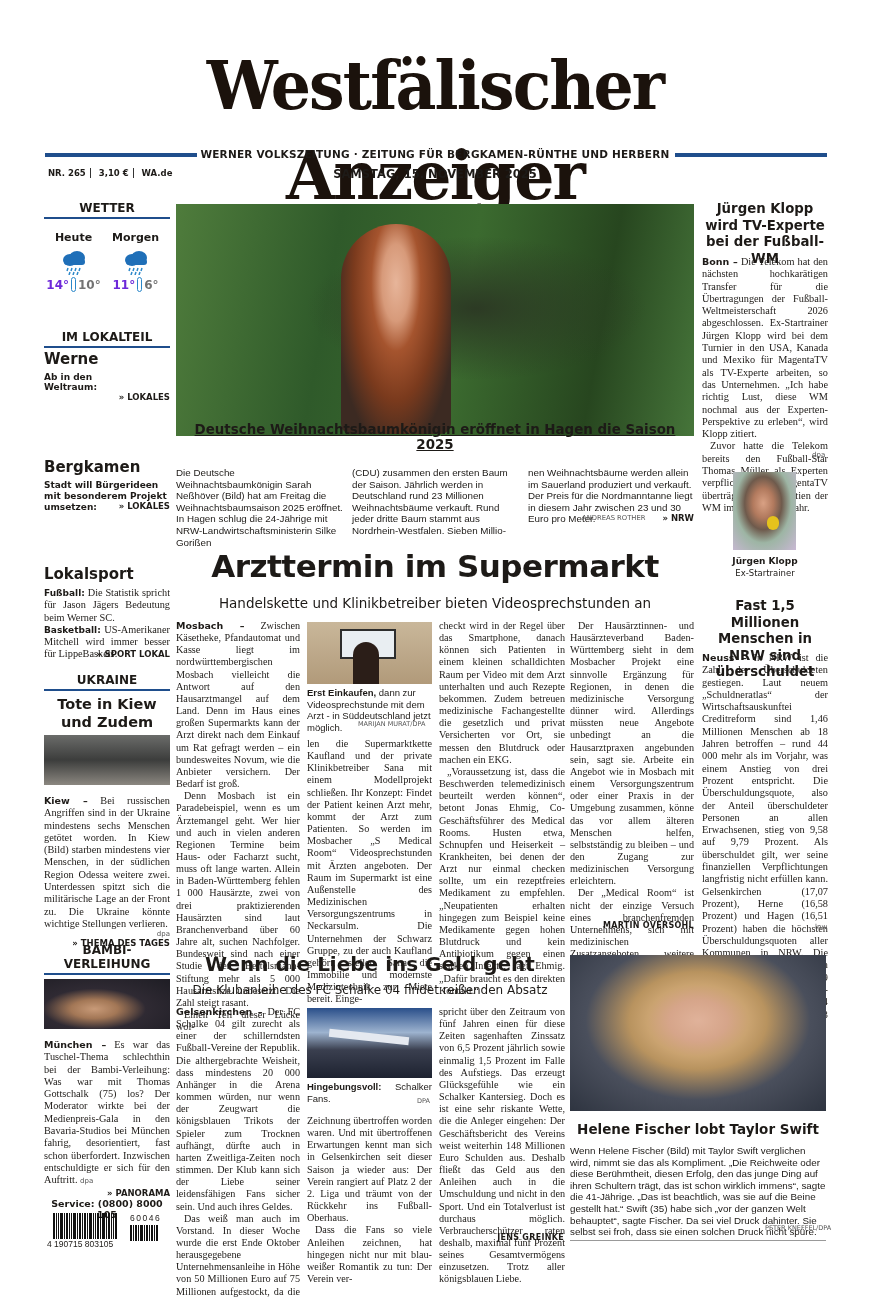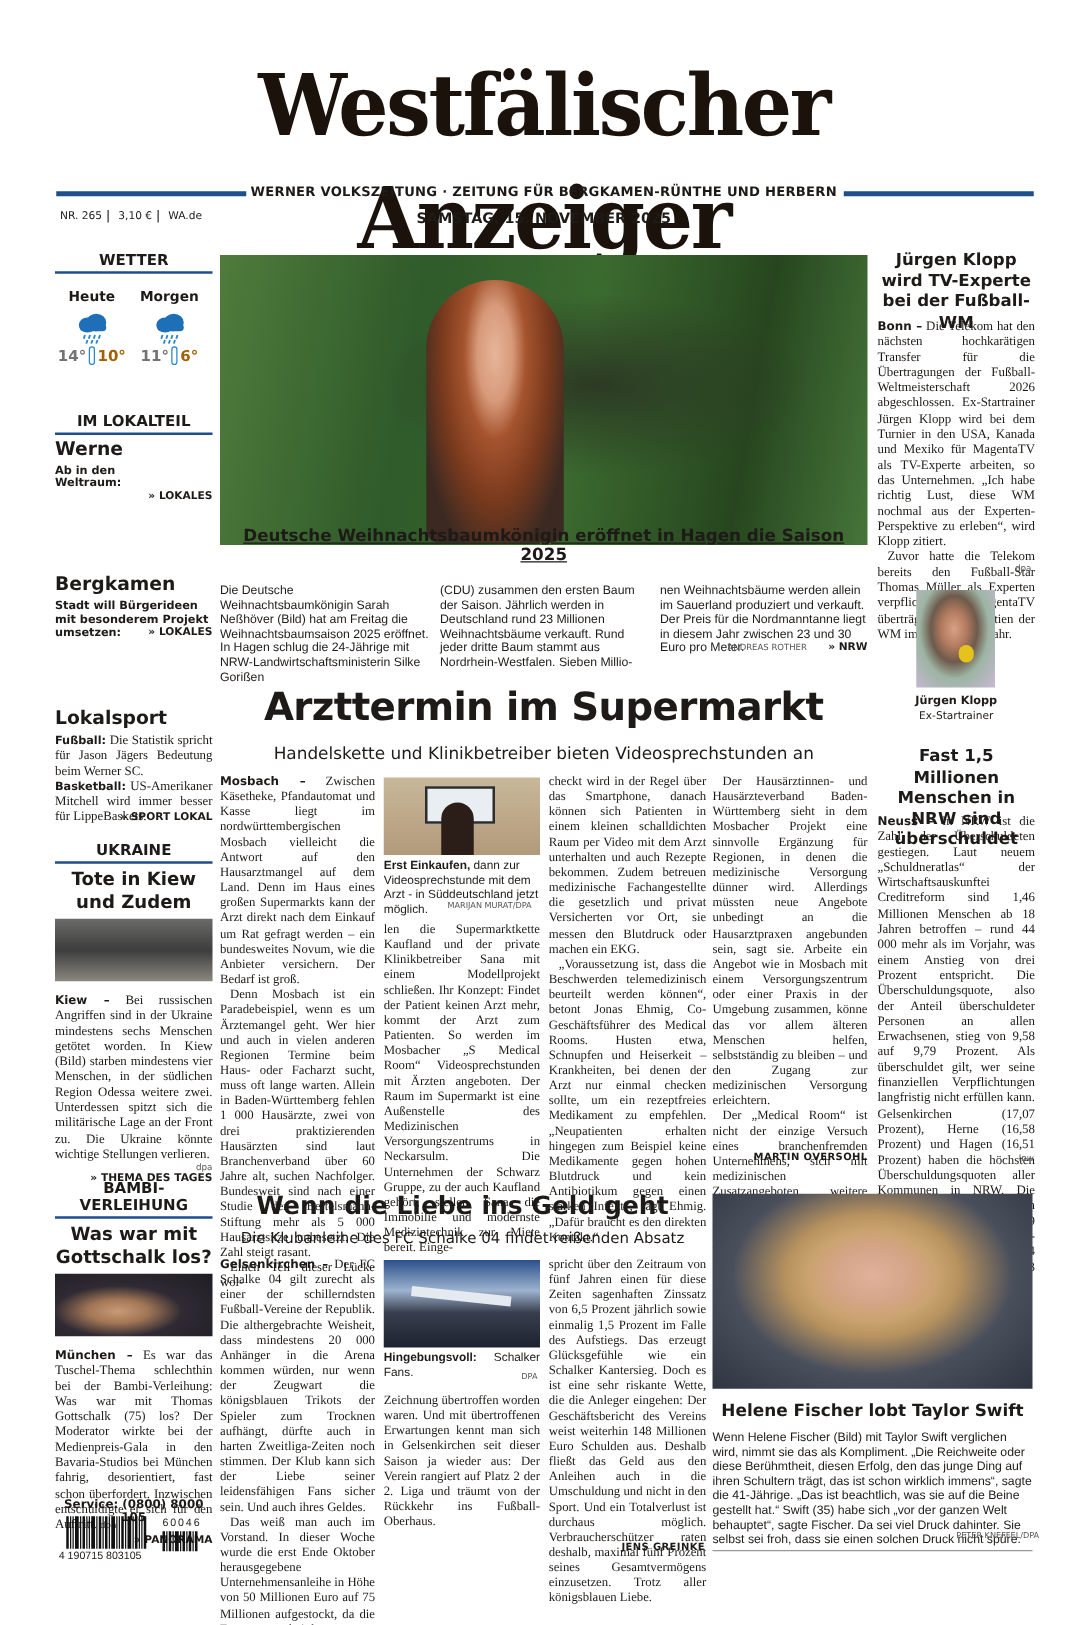--- a/index.html
+++ b/index.html
@@ -6,32 +6,32 @@
   html, body { width: 871px; height: 1300px; background: #ffffff; overflow: hidden; }
   body { position: relative; color: #1d1a17; font-family: "Liberation Serif", serif; }
   .abs { position: absolute; }
   .sans { font-family: "DejaVu Sans", sans-serif; }
   .lsans { font-family: "Liberation Sans", sans-serif; }
 
   .masthead { left: 40px; top: 40px; width: 790px; text-align: center; font-family: "DejaVu Serif", serif; font-weight: bold; font-size: 68px; letter-spacing: -2px; line-height: 90px; color: #1b120c; transform: scaleX(0.93); transform-origin: center; }
   .rule-blue { height: 4px; background: #1f4e8c; }
   .subline { left: 200px; top: 148px; width: 470px; text-align: center; font-size: 10.5px; font-weight: bold; letter-spacing: 0.2px; }
   .dateline { left: 200px; top: 167px; width: 470px; text-align: center; font-size: 11.5px; font-weight: bold; }
-  .issue { left: 46px; top: 168px; font-size: 8.5px; font-weight: normal; }
+  .issue { left: 46px; top: 168px; font-size: 8.5px; font-weight: bold; }
   .issue span { padding: 0 2px; }
   .issue .sep { border-left: 1px solid #333; margin: 0 2px; }
 
   .box-title { font-weight: bold; font-size: 12px; text-align: center; border-bottom: 2px solid #1f4e8c; padding-bottom: 2px; }
   .weather { left: 44px; top: 201px; width: 126px; }
   .wcol { position: absolute; top: 30px; width: 55px; text-align: center; }
   .wcol .lab { font-weight: bold; font-size: 11px; }
   .cloud { margin: 5px auto 0; width: 28px; height: 26px; position: relative; }
   .temps { font-size: 12px; font-weight: bold; margin-top: 2px; white-space: nowrap; }
-  .hi { color: #737373; }
-  .lo { color: #a16207; text-align: right; }
+  .hi { color: #6d28d9; }
+  .lo { color: #737373; text-align: right; }
   .thermo { display: inline-block; width: 5px; height: 15px; border: 1.5px solid #2a87c9; border-radius: 3px; vertical-align: -3px; margin: 0 2px; }
 
   .sec-h { font-weight: bold; font-size: 15px; }
   .bold-lead { font-weight: bold; font-family: "DejaVu Sans", sans-serif; font-size: 9px; }
   .txt { font-size: 10.3px; line-height: 12.3px; text-align: justify; }
   .ref { text-align: right; font-weight: bold; font-family: "DejaVu Sans", sans-serif; font-size: 8.5px; }
   .small-src { font-size: 7px; color: #555; font-family: "DejaVu Sans", sans-serif; }
 
   .photo { background: #4a6b3a; overflow: hidden; }
   .caption-h { font-weight: bold; }
@@ -128,21 +128,20 @@
   <div class="box-title sans">UKRAINE</div>
   <div class="sans" style="font-size:14.5px;font-weight:bold;text-align:center;line-height:18px;margin-top:4px;">Tote in Kiew und Zudem</div>
   <div class="photo" style="width:126px;height:50px;margin-top:4px;background:linear-gradient(180deg,#6b6c6a 0%,#3c3d3c 50%,#8b8780 100%);"></div>
   <div class="txt" style="margin-top:10px;"><span class="bold-lead" style="font-size:9.5px;">Kiew –</span> <span>Bei russischen Angriffen sind in der Ukraine mindestens sechs Menschen getötet worden. In Kiew (Bild) starben mindestens vier Menschen, in der südlichen Region Odessa weitere zwei. Unterdessen spitzt sich die militärische Lage an der Front zu. Die Ukraine könnte wichtige Stellungen verlieren.</span></div>
   <div class="small-src" style="text-align:right;">dpa</div>
   <div class="ref">» THEMA DES TAGES</div>
 </div>
 
 <div class="abs" style="left:44px;top:943px;width:126px;">
   <div class="box-title sans">BAMBI-VERLEIHUNG</div>
-  <div class="sans" style="font-size:14.5px;font-weight:bold;text-align:center;line-height:18px;margin-top:4px;">Was war mit Gottschalk los?</div>
   <div class="photo" style="width:126px;height:50px;margin-top:4px;background:radial-gradient(ellipse at 40% 60%,#c89a78 0%,#a37756 22%,#2f2a33 48%,#1e1d24 100%);"></div>
   <div class="txt" style="margin-top:10px;"><span class="bold-lead" style="font-size:9.5px;">München –</span> <span>Es war das Tuschel-Thema schlechthin bei der Bambi-Verleihung: Was war mit Thomas Gottschalk (75) los? Der Moderator wirkte bei der Medienpreis-Gala in den Bavaria-Studios bei München fahrig, desorientiert, fast schon überfordert. Inzwischen entschuldigte er sich für den Auftritt.</span> <span class="small-src">dpa</span></div>
   <div class="ref">» PANORAMA</div>
 </div>
 
 <div class="abs sans" style="left:44px;top:1198px;width:126px;text-align:center;font-size:9.5px;font-weight:bold;">Service: (0800) 8000 105</div>
 <div class="abs" style="left:47px;top:1213px;width:120px;height:35px;">
   <div class="barcode" style="position:absolute;left:6px;top:0;width:70px;height:26px;">
     <i style="width:2px"></i>
       <i style="width:1px"></i>
@@ -259,20 +258,21 @@
 <div class="abs photo" style="left:307px;top:1008px;width:125px;height:70px;background:linear-gradient(180deg,#2a4f8a 0%,#9db3cf 35%,#3a3f4f 60%,#1d2230 100%);">
   <div style="position:absolute;left:22px;top:25px;width:80px;height:8px;background:#e5e9f0;transform:rotate(6deg);"></div>
 </div>
 <div class="abs lsans" style="left:307px;top:1081px;width:125px;font-size:9.5px;line-height:11.5px;text-align:justify;">
   <span class="caption-h">Hingebungsvoll:</span> <span>Schalker Fans.</span>
 </div>
 <div class="abs small-src" style="left:417px;top:1097px;font-size:6.5px;">DPA</div>
 
 <div class="abs col-txt" style="left:307px;top:1115px;width:125px;">
   <p>Zeichnung übertroffen worden waren. Und mit übertroffenen Erwartungen kennt man sich in Gelsenkirchen seit dieser Saison ja wieder aus: Der Verein rangiert auf Platz 2 der 2. Liga und träumt von der Rückkehr ins Fußball-Oberhaus.</p>
+  <p>Dass die Fans so viele Anleihen zeichnen, hat hingegen nicht nur mit blau-weißer Romantik zu tun: Der Verein ver-</p>
 </div>
 
 <div class="abs col-txt" style="left:439px;top:1006px;width:126px;">spricht über den Zeitraum von fünf Jahren einen für diese Zeiten sagenhaften Zinssatz von 6,5 Prozent jährlich sowie einmalig 1,5 Prozent im Falle des Aufstiegs. Das erzeugt Glücksgefühle wie ein Schalker Kantersieg. Doch es ist eine sehr riskante Wette, die die Anleger eingehen: Der Geschäftsbericht des Vereins weist weiterhin 148 Millionen Euro Schulden aus. Deshalb fließt das Geld aus den Anleihen auch in die Umschuldung und nicht in den Sport. Und ein Totalverlust ist durchaus möglich. Verbraucherschützer raten deshalb, maximal fünf Prozent seines Gesamtvermögens einzusetzen. Trotz aller königsblauen Liebe.</div>
 <div class="abs author" style="left:480px;top:1233px;width:84px;">JENS GREINKE</div>
 
 <div class="abs photo" style="left:570px;top:955px;width:256px;height:156px;background:radial-gradient(ellipse at 50% 42%,#e0b29a 0%,#d6a58a 16%,#caa370 28%,#b8935f 38%,#4a4f5c 62%,#2e3440 100%);"></div>
 <div class="abs sans" style="left:570px;top:1121px;width:256px;text-align:center;font-weight:bold;font-size:13.5px;">Helene Fischer lobt Taylor Swift</div>
 <div class="abs lsans" style="left:570px;top:1145px;width:256px;font-size:9.8px;line-height:11.6px;">Wenn Helene Fischer (Bild) mit Taylor Swift verglichen wird, nimmt sie das als Kompliment. „Die Reichweite oder diese Berühmtheit, diesen Erfolg, den das junge Ding auf ihren Schultern trägt, das ist schon wirklich immens“, sagte die 41-Jährige. „Das ist beachtlich, was sie auf die Beine gestellt hat.“ Swift (35) habe sich „vor der ganzen Welt behauptet“, sagte Fischer. Da sei viel Druck dahinter. Sie selbst sei froh, dass sie einen solchen Druck nicht spüre.</div>
 <div class="abs sans" style="left:765px;top:1224px;font-size:6.5px;color:#555;">PETER KNEFFEL/DPA</div>
 <div class="abs hline" style="left:570px;top:1240px;width:256px;"></div>

